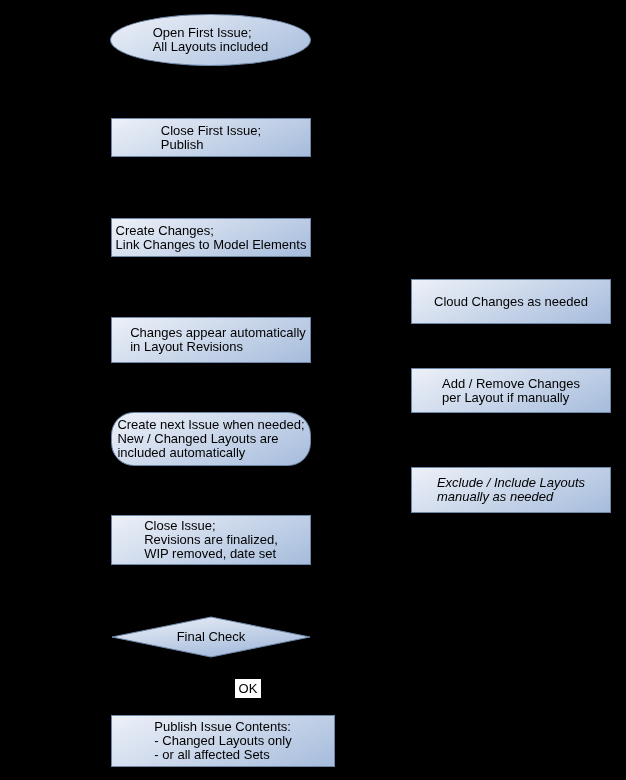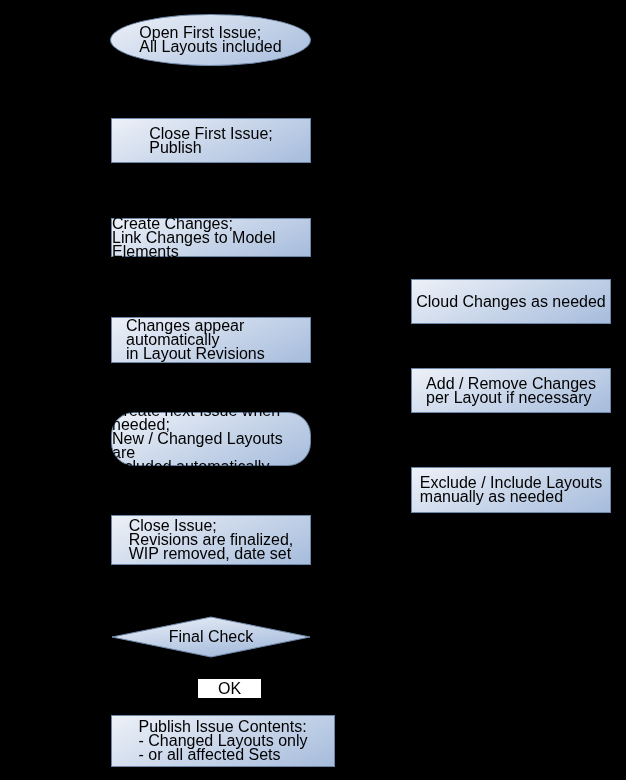--- a/index.html
+++ b/index.html
@@ -15,21 +15,21 @@
     margin: 0;
     padding: 0;
     background: var(--background);
   }
   .canvas {
     position: relative;
     width: 626px;
     height: 780px;
     background: var(--background);
     font-family: "Liberation Sans", "DejaVu Sans", sans-serif;
-    font-size: 16px;
+    font-size: 13px;
     color: var(--text);
     overflow: hidden;
   }
   .node {
     position: absolute;
     display: flex;
     align-items: center;
     justify-content: center;
   }
   .node.rect {
@@ -60,34 +60,35 @@
     text-align: center;
   }
   .edge-label {
     position: absolute;
     background: var(--ok-background);
     color: var(--text);
     display: flex;
     align-items: center;
     justify-content: center;
     line-height: 14px;
-    padding: 1px 20px;
+    padding: 1px 3px;
+    margin-left: 37px;
   }
 </style>
 </head>
 <body>
 
 <div class="canvas">
 
   <div class="node ellipse" style="left:110px; top:14px; width:201px; height:52px;">
     <div class="node-label">Open First Issue;
 All Layouts included</div>
   </div>
 
-  <div class="node rect" style="left:111px; top:118px; width:200px; height:45px;">
+  <div class="node rect" style="left:111px; top:118px; width:200px; height:39px;">
     <div class="node-label">Close First Issue;
 Publish</div>
   </div>
 
   <div class="node rect" style="left:111px; top:218px; width:200px; height:39px;">
     <div class="node-label">Create Changes;
 Link Changes to Model Elements</div>
   </div>
 
   <div class="node rect" style="left:111px; top:317px; width:200px; height:46px;padding-left:14px;">
@@ -129,21 +130,21 @@
 - Changed Layouts only
 - or all affected Sets</div>
   </div>
 
   <div class="node rect" style="left:411px; top:268px; width:200px; height:45px;margin-top:11px;">
     <div class="node-label">Cloud Changes as needed</div>
   </div>
 
   <div class="node rect" style="left:411px; top:368px; width:200px; height:45px;">
     <div class="node-label">Add / Remove Changes
-per Layout if necessary</div>
+per Layout if manually</div>
   </div>
 
-  <div class="node rect" style="left:411px; top:467px; width:200px; height:46px;">
+  <div class="node rect" style="left:411px; top:467px; width:200px; height:46px;font-style:italic;">
     <div class="node-label">Exclude / Include Layouts
 manually as needed</div>
   </div>
 
 </div>
 
 </body></html>

